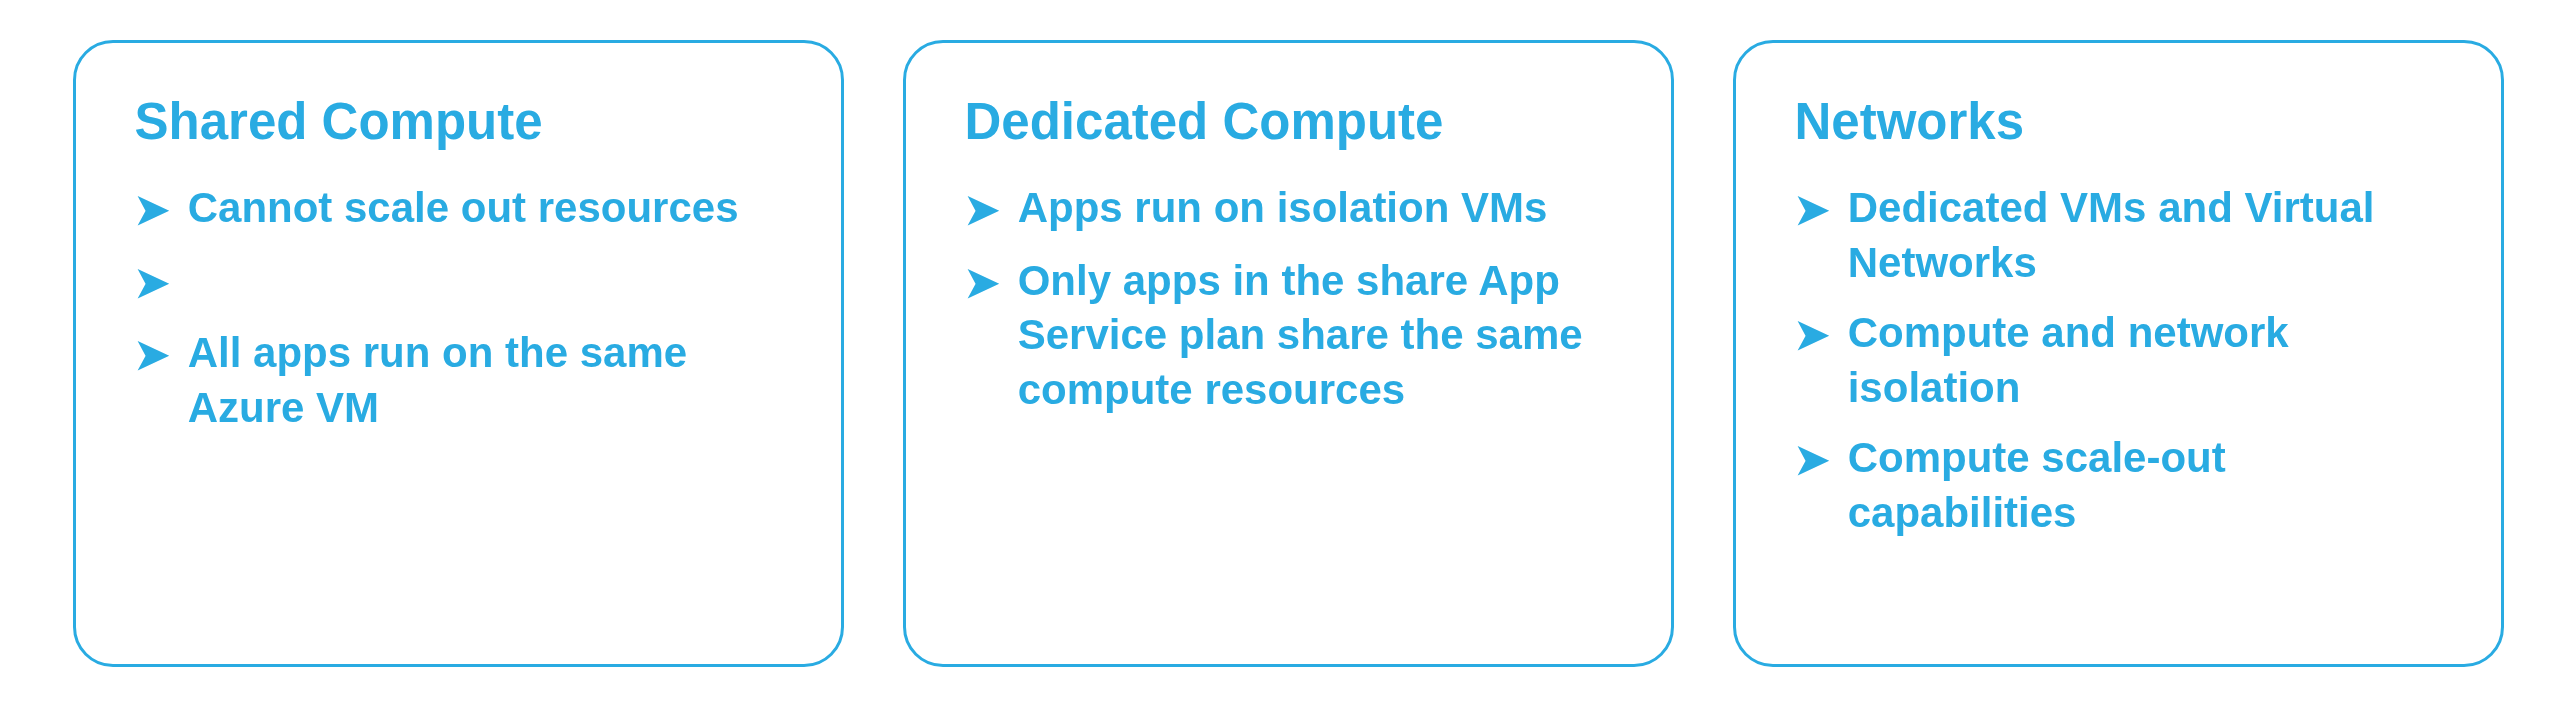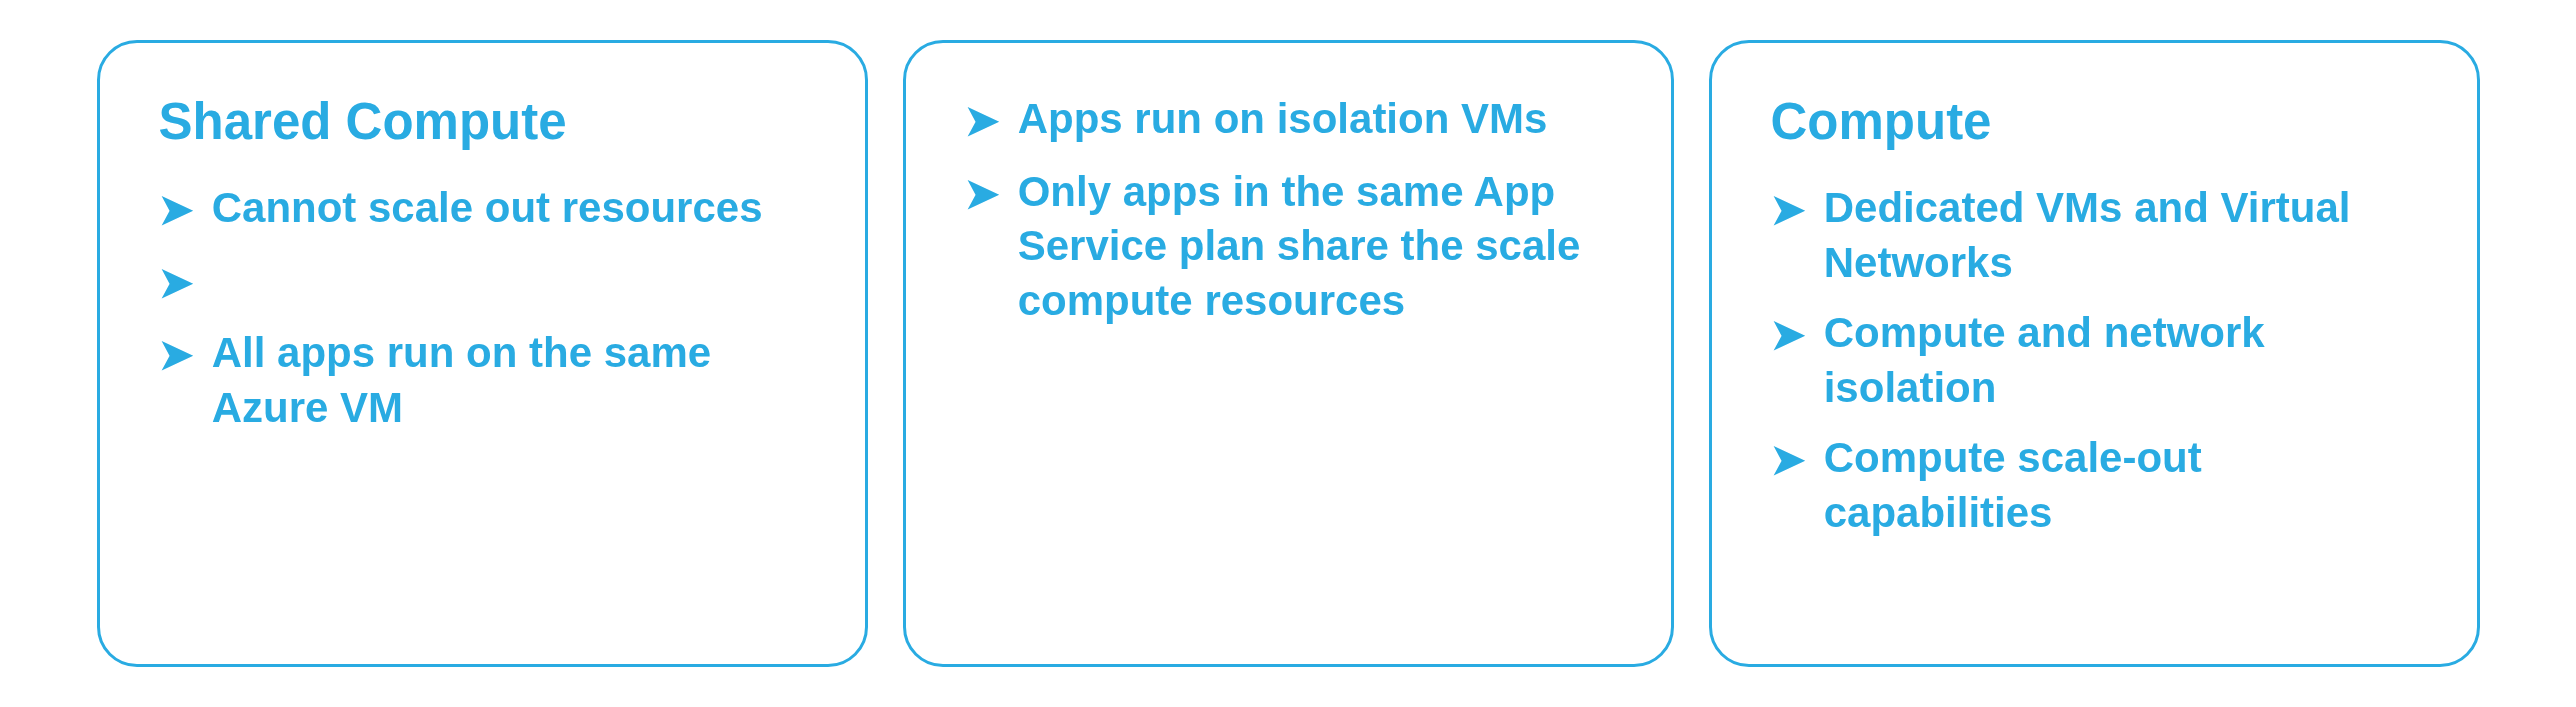--- a/index.html
+++ b/index.html
@@ -15,21 +15,21 @@
       align-items: center;
       justify-content: center;
       width: 2576px;
       height: 707px;
       overflow: hidden;
     }
 
     .cards-container {
       display: flex;
       flex-direction: row;
-      gap: 35px;
+      gap: 59px;
       padding: 40px;
       align-items: stretch;
       justify-content: center;
       width: 100%;
       height: 100%;
     }
 
     .card {
       border: 3px solid #29ABE2;
       border-radius: 40px;
@@ -91,33 +91,34 @@
         <li>
           <span class="arrow-icon">➤</span>
         </li>
         <li>
           <span class="arrow-icon">➤</span>
           <span class="list-text">All apps run on the same Azure VM</span>
         </li>
       </ul>
     </div>
     <div class="card">
+      <div class="card-title">Dedicated Compute</div>
       <ul class="card-list">
         <li>
           <span class="arrow-icon">➤</span>
           <span class="list-text">Apps run on isolation VMs</span>
         </li>
         <li>
           <span class="arrow-icon">➤</span>
-          <span class="list-text">Only apps in the same App Service plan share the scale compute resources</span>
+          <span class="list-text">Only apps in the share App Service plan share the same compute resources</span>
         </li>
       </ul>
     </div>
     <div class="card">
-      <div class="card-title">Compute</div>
+      <div class="card-title">Networks</div>
       <ul class="card-list">
         <li>
           <span class="arrow-icon">➤</span>
           <span class="list-text">Dedicated VMs and Virtual Networks</span>
         </li>
         <li>
           <span class="arrow-icon">➤</span>
           <span class="list-text">Compute and network isolation</span>
         </li>
         <li>

